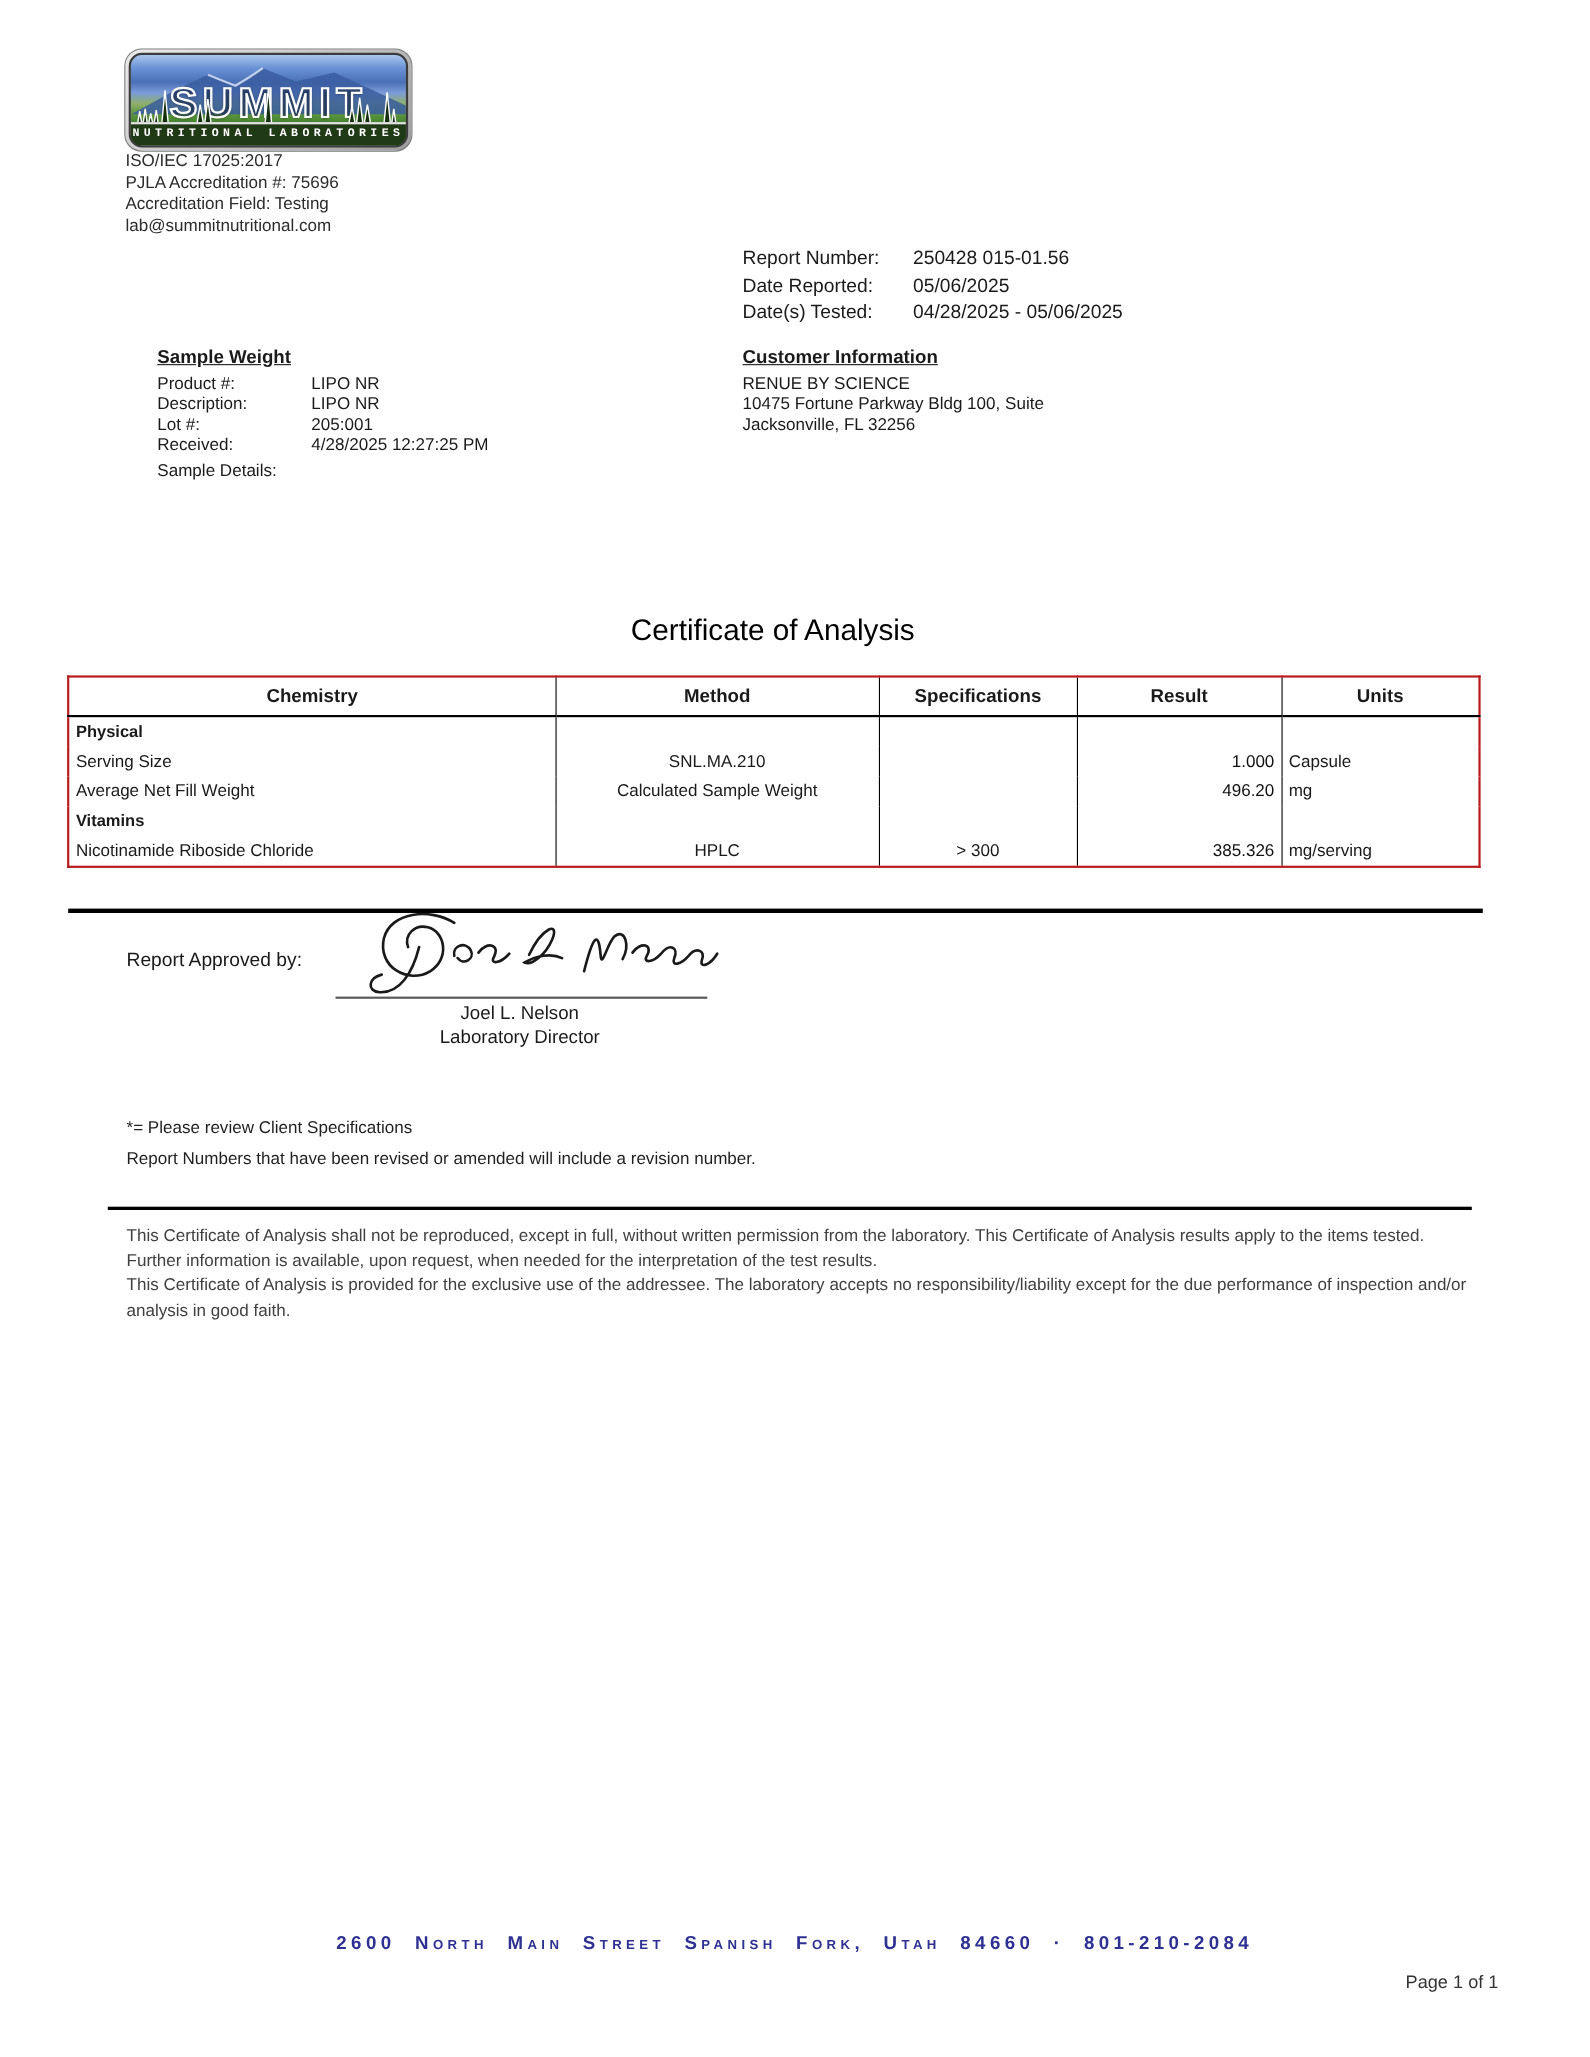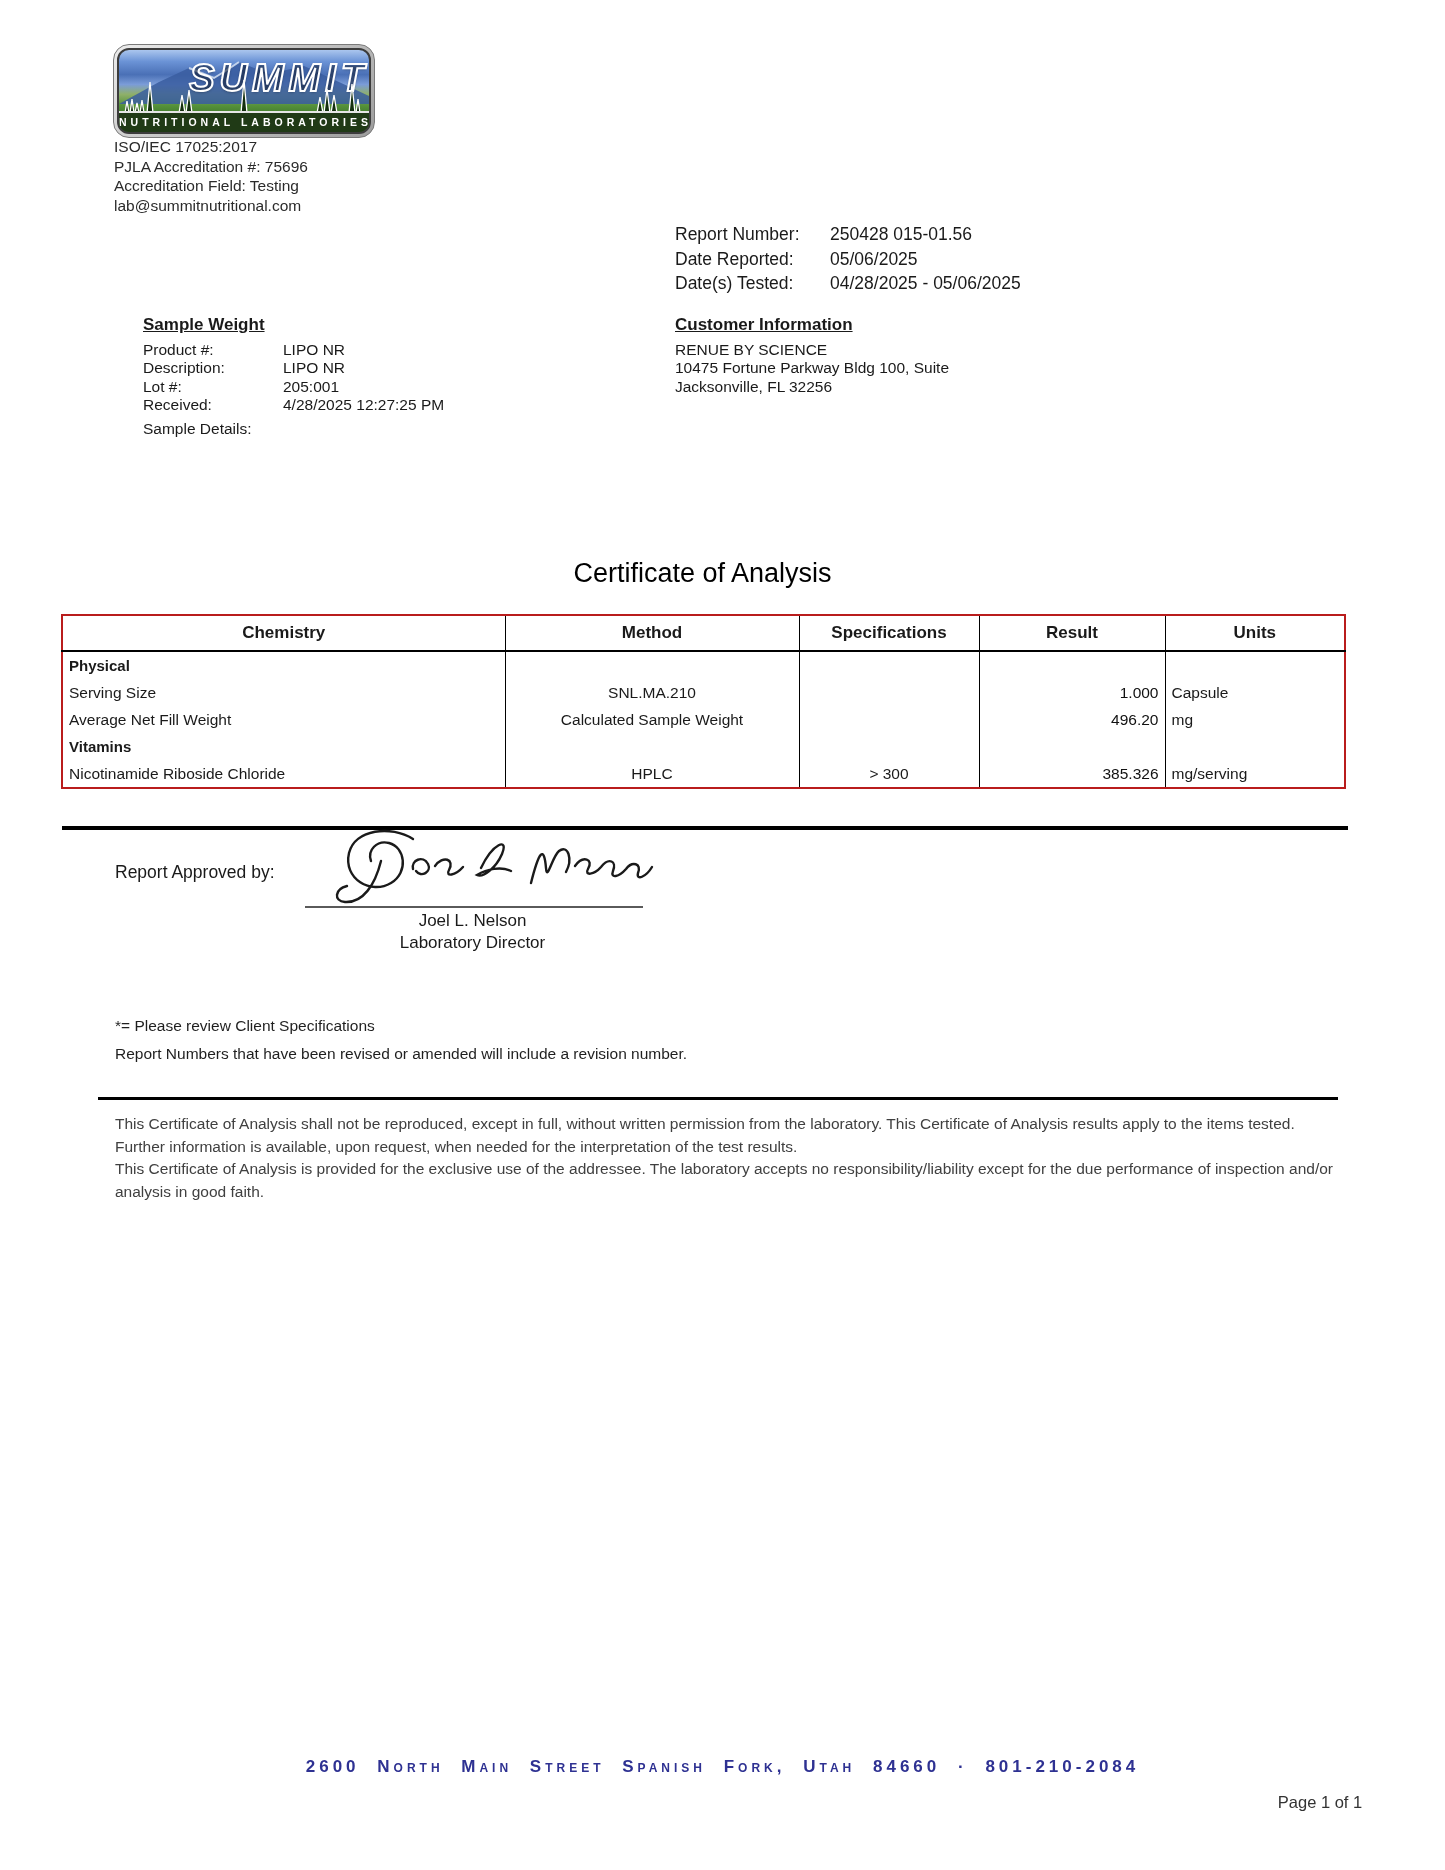--- a/index.html
+++ b/index.html
@@ -14,31 +14,30 @@
     background:linear-gradient(145deg,#ececec,#9c9c9c);
   }
   .logo-scene{
     position:relative;width:100%;height:100%;box-sizing:border-box;border-radius:12px;
     border:2px solid #3c3c3c;overflow:hidden;
     background:linear-gradient(180deg,#aac6ee 0%,#6b93d6 14%,#4a70b6 30%,#7b9cd8 42%,
                #8fb06a 54%,#55913a 68%,#3a7427 82%,#2a5a1d 100%);
   }
   .logo-mountain{position:absolute;left:0;top:6px;width:100%;height:48px;}
   .logo-word{
-    position:absolute;left:0;top:7px;width:100%;text-align:right;
+    position:absolute;left:0;top:23px;width:100%;text-align:center;
     font-size:38px;font-weight:bold;letter-spacing:5px;
     color:rgba(44,66,110,0.35);-webkit-text-stroke:2px #ffffff;
     text-shadow:0 1px 3px rgba(0,0,0,0.45);
-    font-style:italic;
   }
   .logo-peaks{position:absolute;left:0;bottom:19px;width:100%;height:34px;}
   .logo-band{
     position:absolute;left:0;bottom:0;width:100%;height:21px;box-sizing:border-box;
     background:#203a16;border-top:2px solid #e6e6e6;color:#fff;text-align:center;
-    font-size:10.5px;font-weight:bold;letter-spacing:4px;line-height:19px;white-space:nowrap;
+    font-size:10.5px;font-weight:bold;letter-spacing:4px;line-height:19px;white-space:nowrap;font-family:Liberation Mono, monospace;
   }
   
   .accreditation{position:absolute;left:114px;top:137px;font-size:15.5px;line-height:19.5px;color:#2b2b2b;}
   .report-meta{position:absolute;left:675px;top:222px;font-size:17.5px;line-height:24.5px;}
   .report-meta .row{display:flex;}
   .report-meta .lbl{width:155px;}
   .info-block{position:absolute;top:316px;font-size:15.5px;line-height:18.5px;}
   .info-block.left{left:143px;}
   .info-block.right{left:675px;}
   .info-title{font-size:17px;font-weight:bold;text-decoration:underline;margin-bottom:6px;}

